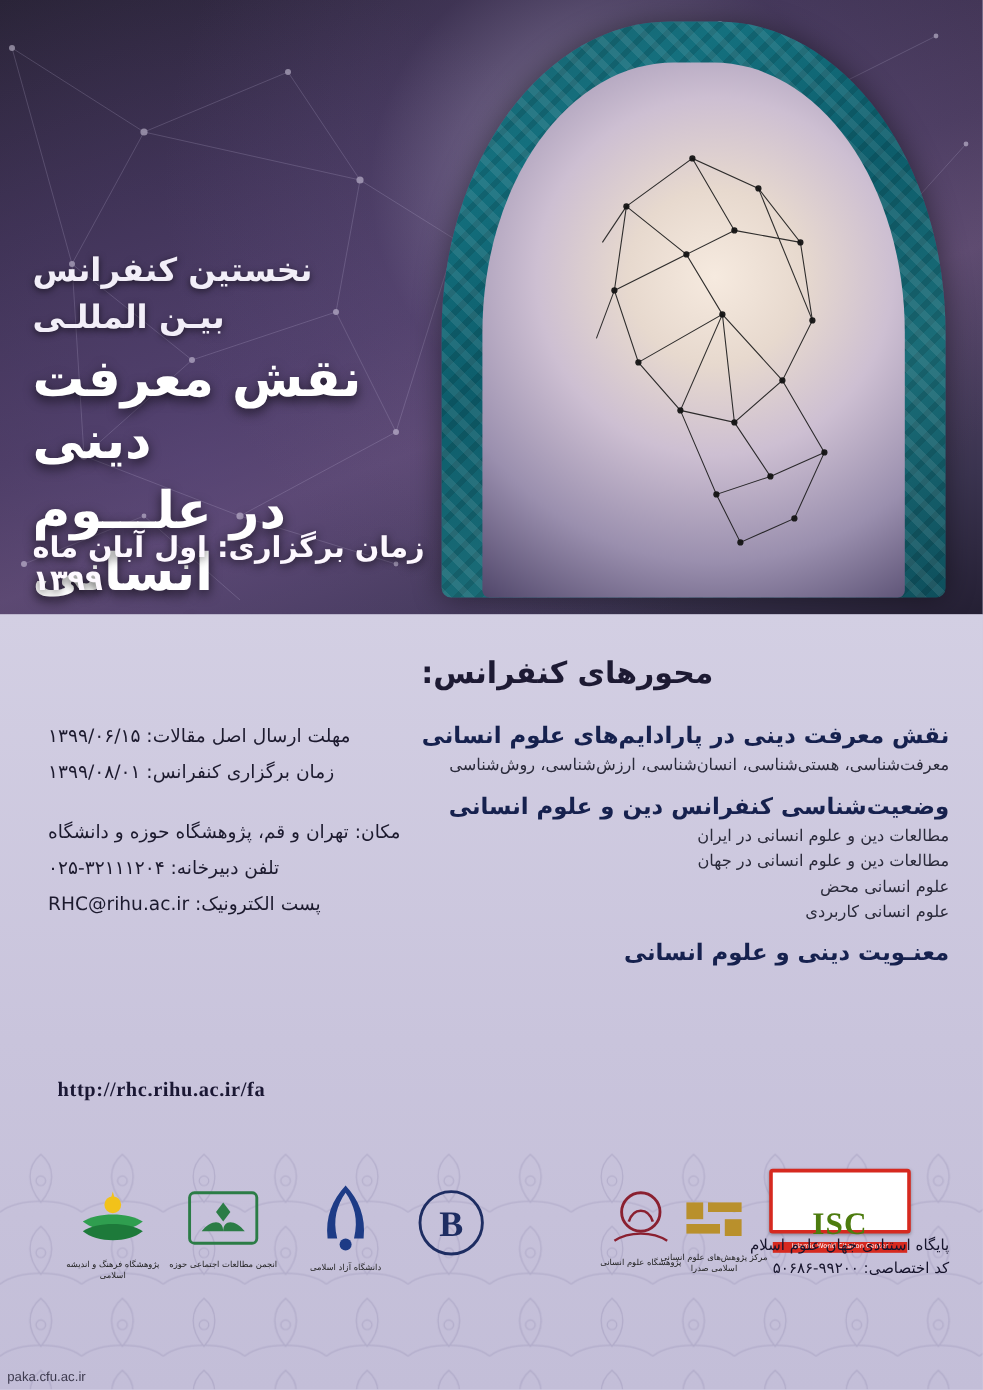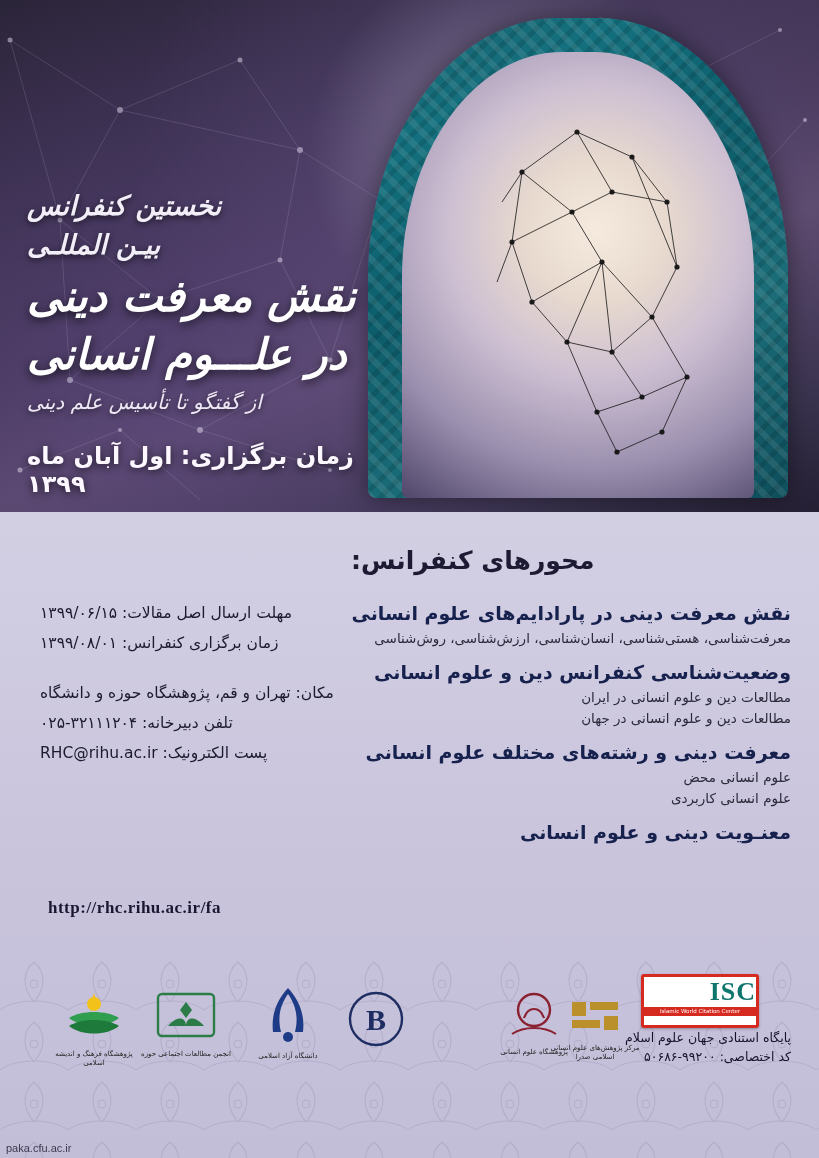--- a/index.html
+++ b/index.html
@@ -54,21 +54,21 @@
   
   .logo{position:absolute;left:22px;top:22px;width:150px;height:150px;color:#12110f;}
   .logo .mark{width:70px;height:70px;margin:0 auto;}
   .logo .l1,.logo .l2{
     display:block;text-align:center;font-size:8.5px;line-height:13px;
     color:#14131a;font-weight:bold;letter-spacing:.2px;
   }
   .logo .l1{margin-top:6px;}
 
   
-  .head-block{position:absolute;right:462px;top:186px;width:330px;text-align:left;direction:rtl;font-style:italic;}
+  .head-block{position:absolute;right:462px;top:206px;width:330px;text-align:left;direction:rtl;}
   .ln1{font-size:27px;color:#f2eef8;font-weight:bold;line-height:40px;text-align:left;
        text-shadow:0 2px 6px rgba(0,0,0,.6);}
   .ln2{font-size:27px;color:#f2eef8;font-weight:bold;line-height:38px;text-align:left;
        letter-spacing:3px;text-shadow:0 2px 6px rgba(0,0,0,.6);}
   .big1,.big2{
     font-size:43px;font-weight:bold;color:#ffffff;line-height:52px;text-align:left;
     text-shadow:0 3px 10px rgba(0,0,0,.65);margin-top:6px;
   }
   .big2{letter-spacing:2px;}
   .sub{font-size:20px;color:#efe9f6;text-align:left;margin-top:10px;text-shadow:0 2px 6px rgba(0,0,0,.6);}
@@ -106,22 +106,22 @@
   
   .sponsors{position:absolute;left:0;top:470px;width:819px;height:110px;}
   .sp{position:absolute;text-align:center;}
   .sp .cap{font-size:7px;color:#222;line-height:9px;margin-top:2px;width:92px;}
 
   .isc{
     position:absolute;right:60px;top:462px;width:112px;height:48px;
     border:3px solid #d6291f;background:#fff;border-radius:3px;
     box-shadow:0 1px 3px rgba(0,0,0,.3);
   }
-  .isc .t{font-family:"Liberation Serif",serif;font-weight:bold;font-size:26px;color:#0f766e;
-          text-align:right;line-height:30px;letter-spacing:1px;}
+  .isc .t{font-family:"Liberation Serif",serif;font-weight:bold;font-size:26px;color:#4d7c0f;
+          text-align:center;line-height:30px;letter-spacing:1px;margin-top:28px;}
   .isc .s{font-size:5.5px;color:#fff;background:#d6291f;text-align:center;line-height:9px;}
   .isc-cap{position:absolute;right:28px;top:516px;width:190px;
            font-size:12.5px;color:#15132b;line-height:19px;direction:rtl;}
 
   .footer-tag{
     position:absolute;left:6px;bottom:4px;font-size:11px;color:#3d3a4e;
     font-family:"Liberation Sans",sans-serif;
   }
 </style>
 </head>
@@ -241,21 +241,20 @@
       <div>
         <div class="axis-h">نقش معرفت دینی در پارادایم‌های علوم انسانی</div>
         <div class="axis-sub">معرفت‌شناسی، هستی‌شناسی، انسان‌شناسی، ارزش‌شناسی، روش‌شناسی</div>
       </div>
       <div>
         <div class="axis-h">وضعیت‌شناسی کنفرانس دین و علوم انسانی</div>
         <div class="axis-sub">مطالعات دین و علوم انسانی در ایران</div>
         <div class="axis-sub">مطالعات دین و علوم انسانی در جهان</div>
       </div>
       <div>
-        <div class="axis-h">معرفت دینی و رشته‌های مختلف علوم انسانی</div>
         <div class="axis-sub">علوم انسانی محض</div>
         <div class="axis-sub">علوم انسانی کاربردی</div>
       </div>
       <div>
         <div class="axis-h">معنـویت دینی و علوم انسانی</div>
       </div>
     </div>
 
     <div class="left-info">
       <div class="li-row">مهلت ارسال اصل مقالات: ۱۳۹۹/۰۶/۱۵</div>

